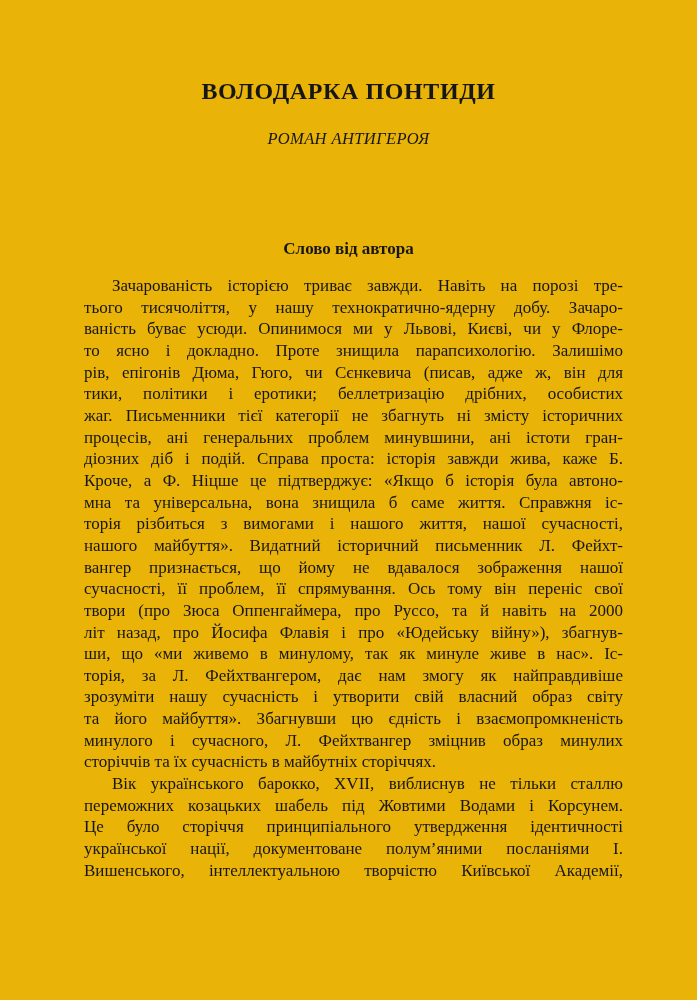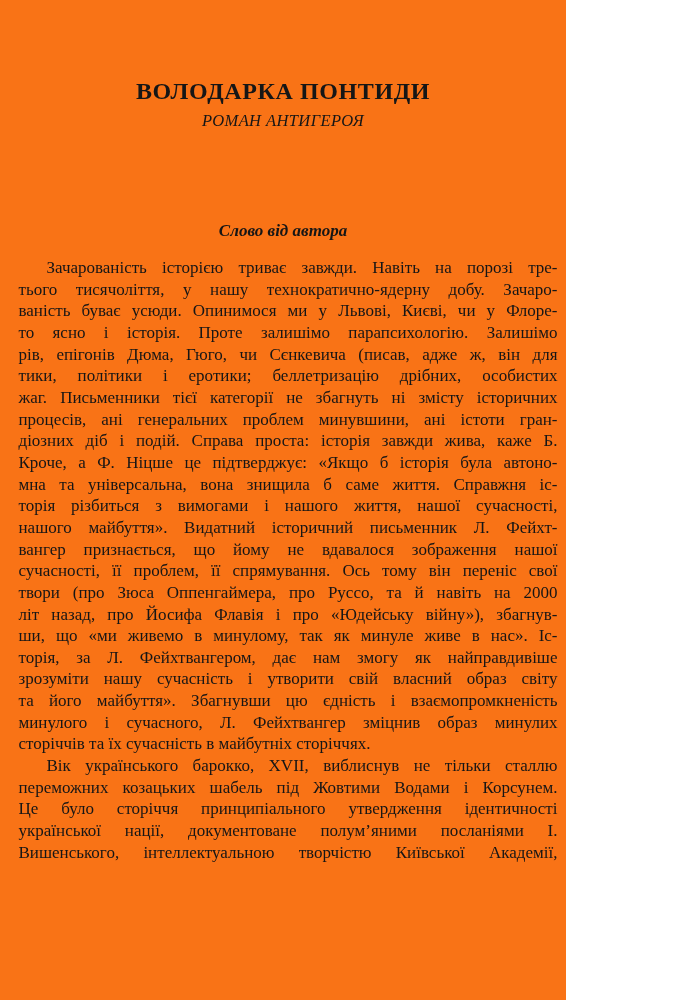--- a/index.html
+++ b/index.html
@@ -2,52 +2,51 @@
 <html><head>
 <meta charset="utf-8">
 <style>
   html, body {
     margin: 0;
     padding: 0;
     background: #ffffff;
   }
   .page {
     position: relative;
-    width: 566px;
+    width: 697px;
     height: 1000px;
-    background: #f97316;
+    background: #eab308;
     overflow: hidden;
     font-family: "Liberation Serif", serif;
     color: #161616;
   }
   .content {
     width: 549px;
     margin: 0 auto;
   }
   .title {
     margin: 0;
     padding-top: 76px;
     text-align: center;
     font-size: 24px;
     font-weight: 700;
     letter-spacing: 0.6px;
     line-height: 30px;
   }
   .subtitle {
-    margin-top: 4px;
+    margin-top: 22px;
     text-align: center;
     font-style: italic;
     font-size: 16.5px;
     letter-spacing: 0.4px;
     line-height: 21px;
   }
   .section-heading {
     margin-top: 89px;
     text-align: center;
-    font-style: italic;
     font-weight: 700;
     font-size: 17px;
     line-height: 22px;
   }
   .body-text {
     margin-top: 15px;
     font-size: 17px;
     line-height: 21.65px;
     margin-left: 10px;
   }
@@ -75,21 +74,21 @@
 <div class="page">
   <div class="content">
     <h1 class="title">ВОЛОДАРКА ПОНТИДИ</h1>
     <div class="subtitle">РОМАН АНТИГЕРОЯ</div>
     <div class="section-heading">Слово від автора</div>
     <div class="body-text">
       <div class="paragraph">
           <div class="line line-first">Зачарованість історією триває завжди. Навіть на порозі тре-</div>
           <div class="line">тього тисячоліття, у нашу технократично-ядерну добу. Зачаро-</div>
           <div class="line">ваність буває усюди. Опинимося ми у Львові, Києві, чи у Флоре-</div>
-          <div class="line">то ясно і історія. Проте залишімо парапсихологію. Залишімо</div>
+          <div class="line">то ясно і докладно. Проте знищила парапсихологію. Залишімо</div>
           <div class="line">рів, епігонів Дюма, Гюго, чи Сєнкевича (писав, адже ж, він для</div>
           <div class="line">тики, політики і еротики; беллетризацію дрібних, особистих</div>
           <div class="line">жаг. Письменники тієї категорії не збагнуть ні змісту історичних</div>
           <div class="line">процесів, ані генеральних проблем минувшини, ані істоти гран-</div>
           <div class="line">діозних діб і подій. Справа проста: історія завжди жива, каже Б.</div>
           <div class="line">Кроче, а Ф. Ніцше це підтверджує: «Якщо б історія була автоно-</div>
           <div class="line">мна та універсальна, вона знищила б саме життя. Справжня іс-</div>
           <div class="line">торія різбиться з вимогами і нашого життя, нашої сучасності,</div>
           <div class="line">нашого майбуття». Видатний історичний письменник Л. Фейхт-</div>
           <div class="line">вангер признається, що йому не вдавалося зображення нашої</div>

